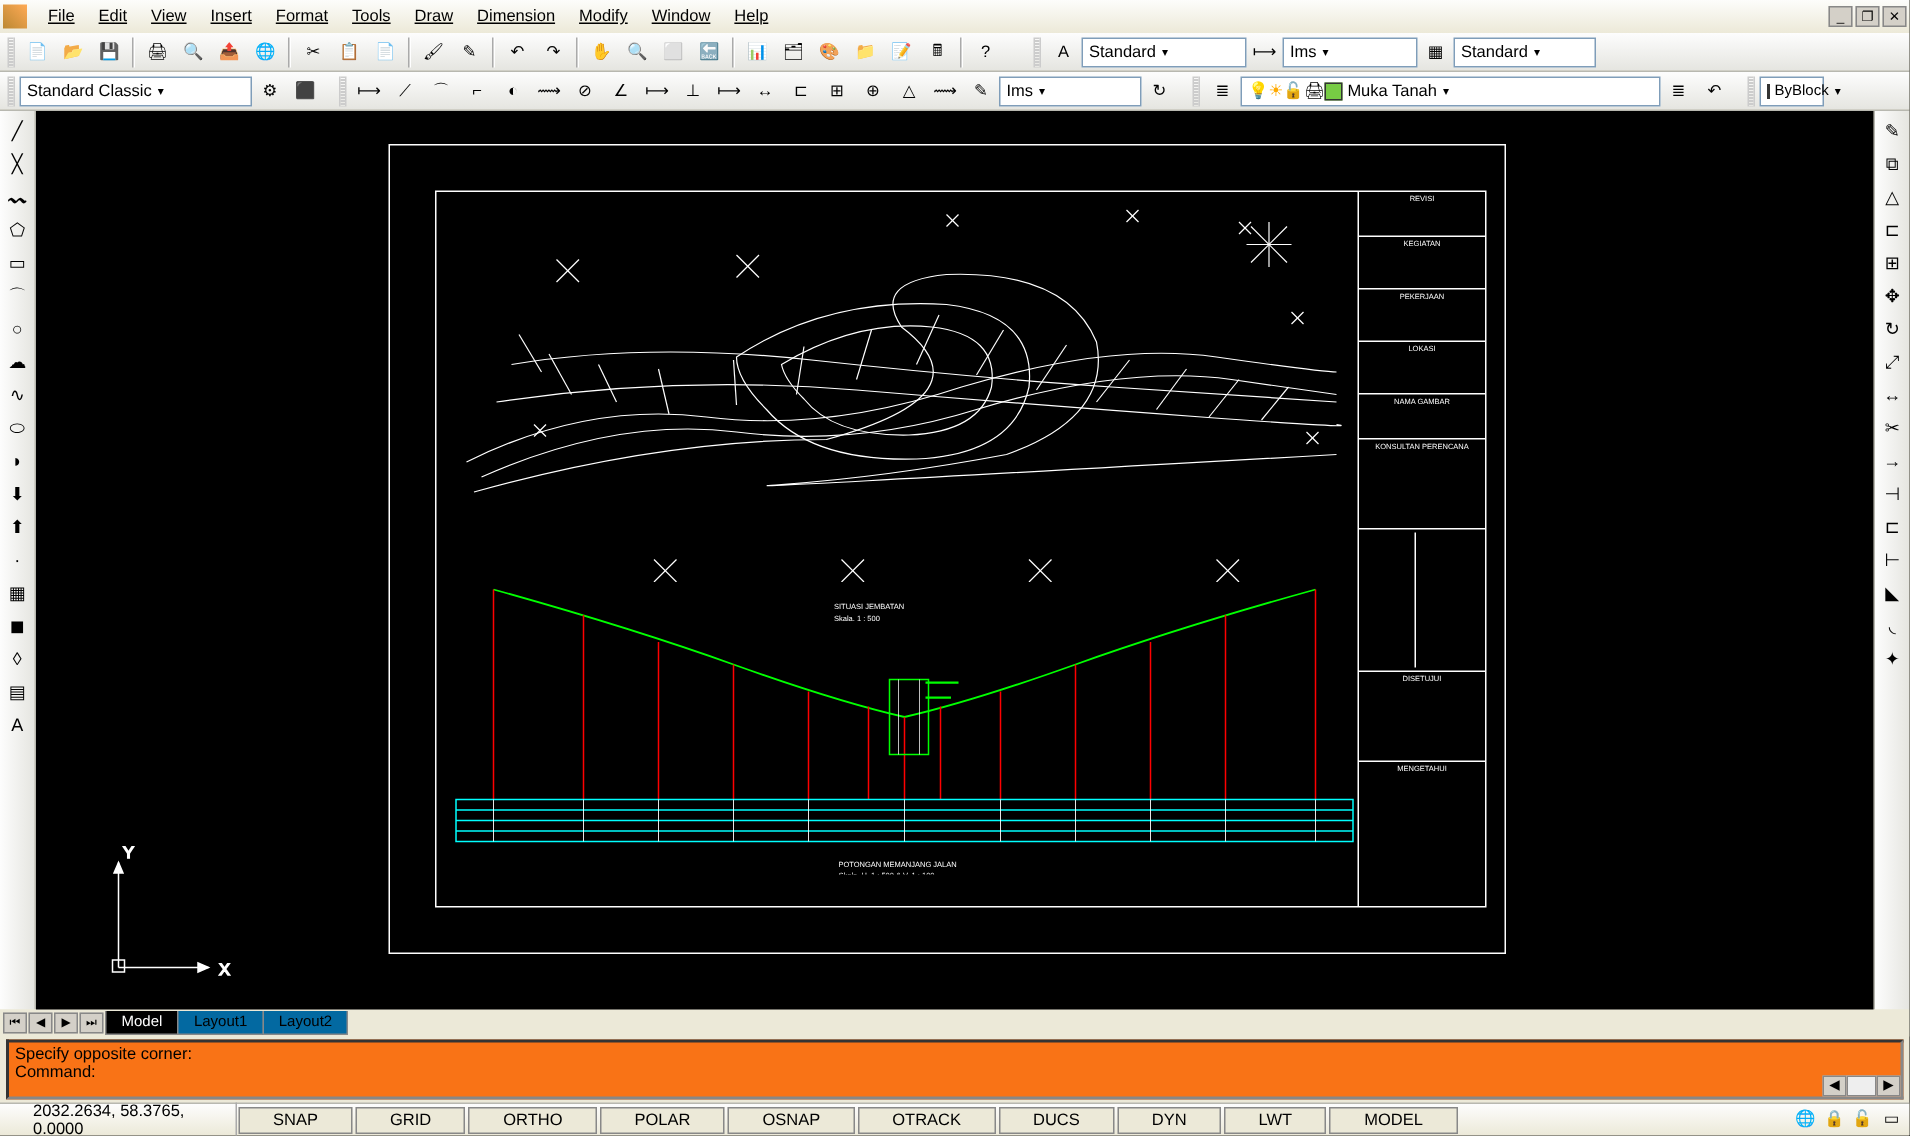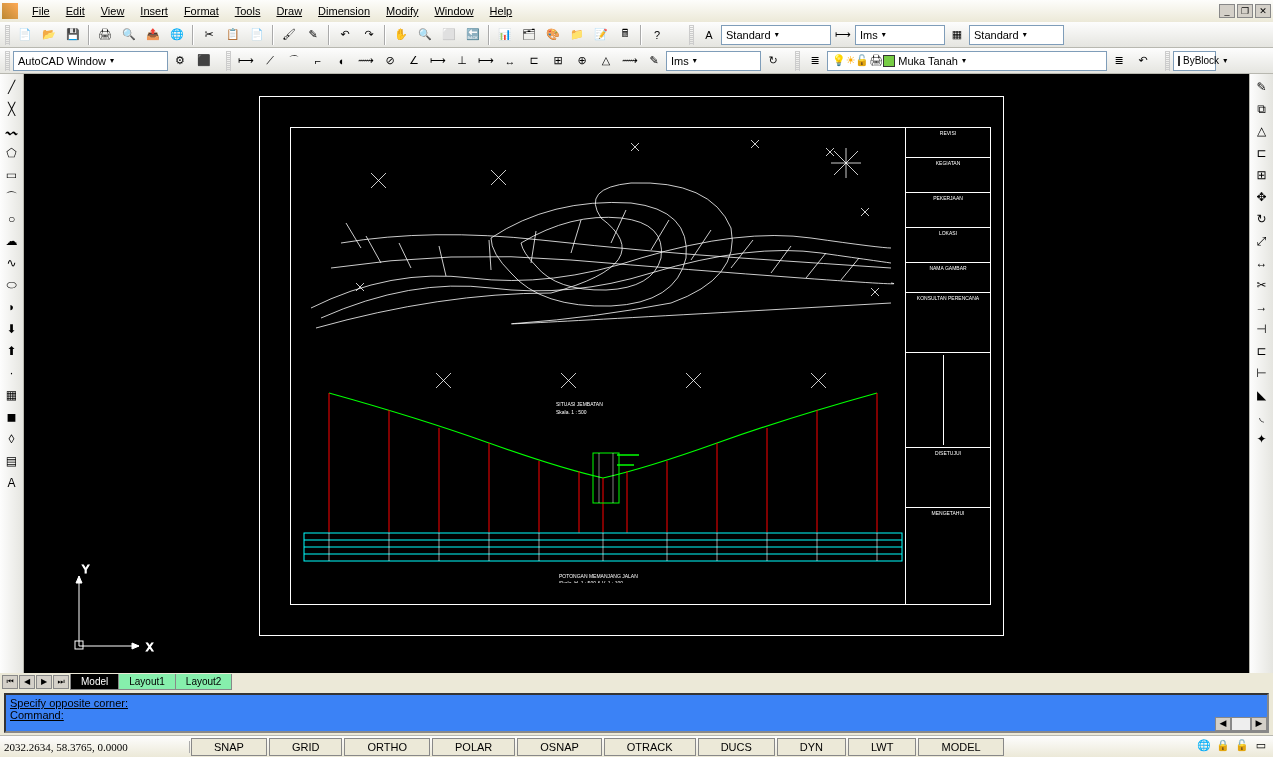--- a/index.html
+++ b/index.html
@@ -34,31 +34,31 @@
 .titleblock { position: absolute; right: 0; top: 0; width: 85px; bottom: 0; border-left: 1px solid #fff; }
 .tbox { border-bottom: 1px solid #fff; color: #fff; font-size: 5px; text-align: center; padding: 2px 0; }
 
 
 .ucs { position: absolute; left: 40px; bottom: 10px; color: #fff; font-size: 10px; }
 .ucs svg { stroke: #fff; fill: none; }
 
 
 .tabrow { height: 18px; background: #ece9d8; display: flex; align-items: center; padding-left: 2px; }
 .navbtn { width: 16px; height: 14px; border: 1px solid #888; background: #d4d0c8; text-align: center; line-height: 11px; font-size: 8px; margin-right: 1px; cursor: pointer; }
-.tab { padding: 2px 10px; background: #86efac; border: 1px solid #888; border-top: none; margin-right: -1px; cursor: pointer; font-size: 10px; }
+.tab { padding: 2px 10px; background: #0369a1; border: 1px solid #888; border-top: none; margin-right: -1px; cursor: pointer; font-size: 10px; }
 .tab.active { background: #000; color: #fff; }
 
 
-.cmdarea { height: 40px; background: #3b82f6; border: 2px inset #888; font-family: "Courier New", monospace; font-size: 12px; padding: 2px 4px; position: relative; margin: 2px 4px; text-decoration: underline; }
+.cmdarea { height: 40px; background: #f97316; border: 2px inset #888; font-family: "Courier New", monospace; font-size: 12px; padding: 2px 4px; position: relative; margin: 2px 4px; }
 .cmd-scroll { position: absolute; right: 0; bottom: 0; display: flex; }
 .cmd-scroll div { width: 16px; height: 14px; background: #d4d0c8; border: 1px solid #888; text-align: center; font-size: 9px; }
 
 
 .statusbar { height: 22px; background: linear-gradient(#fdfdfd,#ece9d8); display: flex; align-items: center; border-top: 1px solid #b8b8b0; font-size: 11px; }
-.coord { width: 190px; padding: 0 4px; border-right: 1px solid #aaa; font-family: Liberation Serif, serif; }
+.coord { width: 158px; padding: 0 22px; border-right: 1px solid #aaa; }
 .stoggle { padding: 2px 22px; border: 1px solid #888; margin: 4px 1px; background: #ece9d8; cursor: pointer; }
 .status-icons { margin-left: auto; padding-right: 4px; display: flex; gap: 3px; }
 .status-icons span { width: 16px; height: 16px; text-align: center; }
 
 
 .topo line, .topo path, .topo polyline { stroke: #fff; fill: none; stroke-width: 0.8; }
 .profile-green { stroke: #0f0; stroke-width: 1.2; fill: none; }
 .profile-red { stroke: #f00; stroke-width: 1; }
 .profile-cyan { stroke: #0ff; stroke-width: 1; fill: none; }
 .draw-label { fill: #fff; font-size: 5px; font-family: Arial; }
@@ -131,21 +131,21 @@
     </div>
   <div class="tbtn">▦</div>
   <div class="dropdown" style="width:95px">
       <span>Standard</span>
     </div>
 </div>
 
 <div class="toolbar-row">
   <div class="grip"></div>
   <div class="dropdown" style="width:155px">
-      <span>AutoCAD Window</span>
+      <span>Standard Classic</span>
     </div>
   <div class="tbtn">⚙</div>
   <div class="tbtn">⬛</div>
   <div class="grip" style="margin-left:10px"></div>
   <div class="tbtn">⟼</div>
   <div class="tbtn">⟋</div>
   <div class="tbtn">⌒</div>
   <div class="tbtn">⌐</div>
   <div class="tbtn">◐</div>
   <div class="tbtn">⟿</div>

